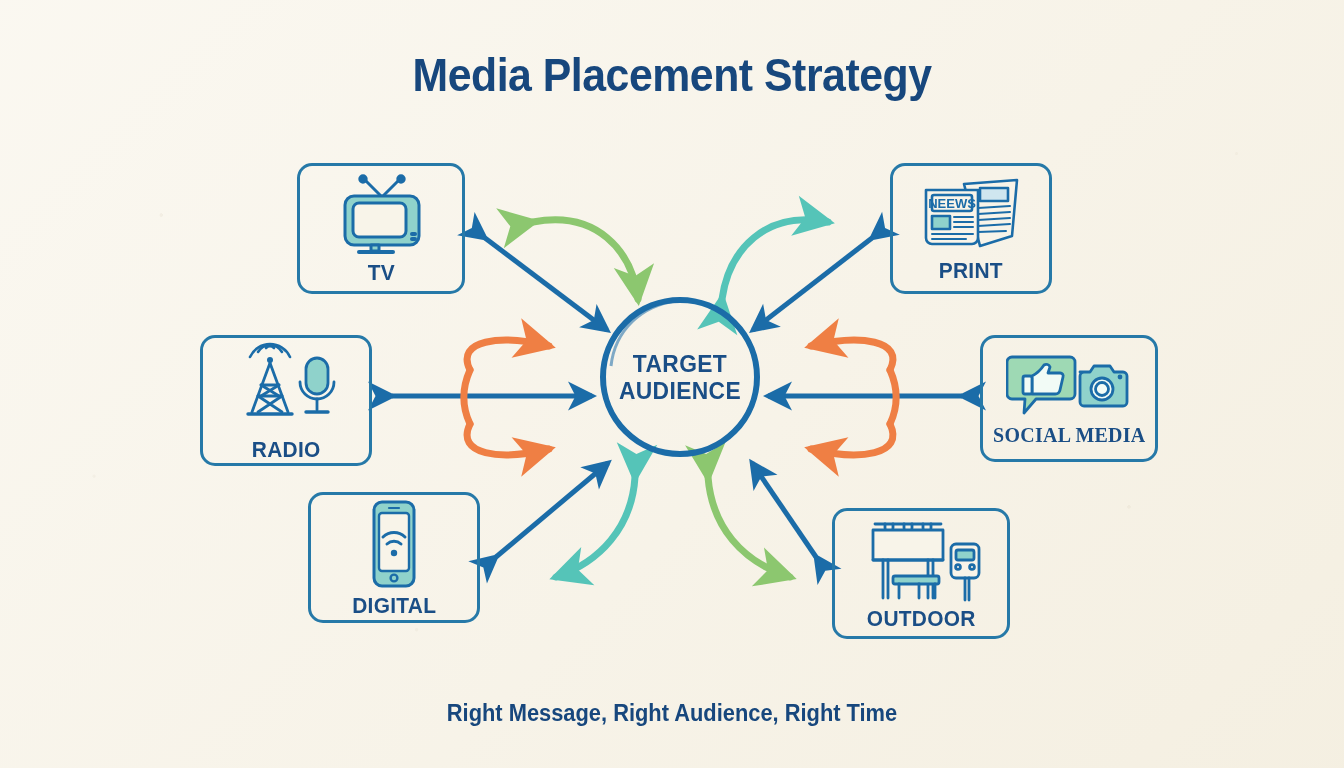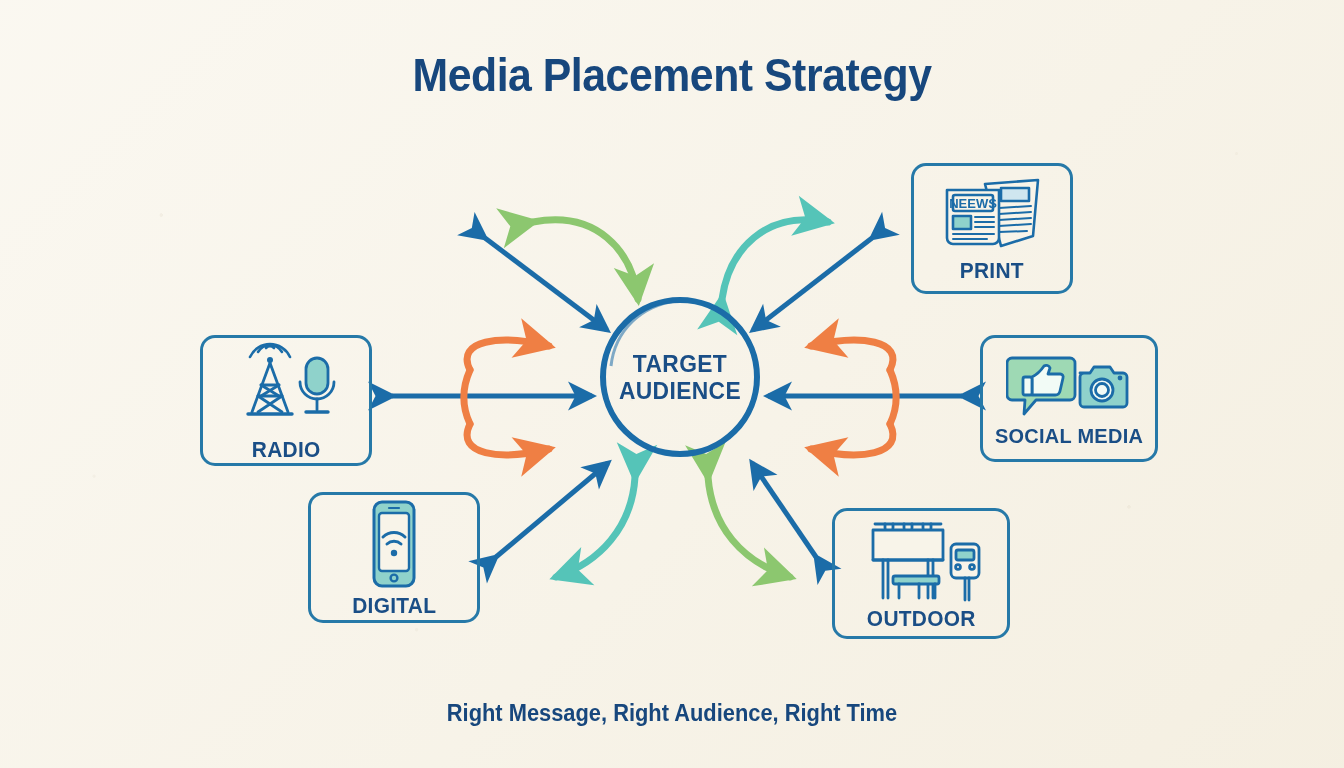--- a/index.html
+++ b/index.html
@@ -60,23 +60,23 @@
   }
   .node .node-label{
     margin-top:2px;
     font-size:22px;font-weight:bold;
     color:#1a4e86;
     letter-spacing:.3px;
     white-space:nowrap;
     transform:scaleX(.95);
   }
   #node-tv        {left:297px; top:163px; width:168px; height:131px;}
-  #node-print     {left:890px; top:163px; width:162px; height:131px;margin-left:21px;}
+  #node-print     {left:890px; top:163px; width:162px; height:131px;}
   #node-radio     {left:200px; top:335px; width:172px; height:131px;gap:11px;}
-  #node-social    {left:980px; top:335px; width:178px; height:127px;}
+  #node-social    {left:980px; top:335px; width:178px; height:127px;font-family:Liberation Serif, serif;}
   #node-digital   {left:308px; top:492px; width:172px; height:131px;}
   #node-outdoor   {left:832px; top:508px; width:178px; height:131px;}
   #node-social .node-label{font-size:21px;}
 
   
   #center-hub{
     position:absolute;left:597px;top:294px;width:166px;height:166px;
   }
   #center-label{
     position:absolute;inset:0;
@@ -146,20 +146,39 @@
     <svg width="166" height="166" viewBox="0 0 166 166">
       <circle cx="83" cy="83" r="77" fill="none" stroke="#1b6ca8" stroke-width="6"></circle>
       <path d="M 14,72 C 18,36 45,11 80,7" fill="none" stroke="#1b6ca8" stroke-width="3" opacity=".55"></path>
     </svg>
     <div id="center-label">
       <span>TARGET</span>
       <span>AUDIENCE</span>
     </div>
   </div>
 
+  <div class="node" id="node-tv">
+    <div class="icon-wrap">
+      <svg width="104" height="84" viewBox="0 0 104 84">
+        <g stroke="#1b6ca8" stroke-width="3" fill="none" stroke-linecap="round" stroke-linejoin="round">
+          <line x1="52" y1="22" x2="36" y2="6"></line>
+          <line x1="54" y1="22" x2="70" y2="6"></line>
+          <circle cx="34" cy="5" r="3.2" fill="#1b6ca8"></circle>
+          <circle cx="72" cy="5" r="3.2" fill="#1b6ca8"></circle>
+          <rect x="16" y="22" width="74" height="49" rx="9" fill="#8fd2cb"></rect>
+          <rect x="24" y="29" width="53" height="34" rx="6" fill="#f8f4e9"></rect>
+          <line x1="83" y1="60" x2="86" y2="60" stroke-width="4"></line>
+          <line x1="83" y1="65" x2="86" y2="65" stroke-width="4"></line>
+          <rect x="42" y="71" width="8" height="6" fill="#8fd2cb"></rect>
+          <line x1="30" y1="78" x2="64" y2="78" stroke-width="4"></line>
+        </g>
+      </svg>
+    </div>
+    <div class="node-label">TV</div>
+  </div>
 
   <div class="node" id="node-print">
     <div class="icon-wrap">
       <svg width="106" height="80" viewBox="0 0 106 80">
         <g stroke="#1b6ca8" stroke-width="2.6" fill="none" stroke-linecap="round" stroke-linejoin="round">
           <path d="M46,8 L99,4 L94,60 L62,70 Z" fill="#f8f4e9"></path>
           <rect x="62" y="12" width="28" height="13" fill="#cfe6ef"></rect>
           <g stroke-width="2">
             <line x1="60" y1="32" x2="92" y2="30"></line>
               <line x1="60" y1="38" x2="92" y2="36"></line>

